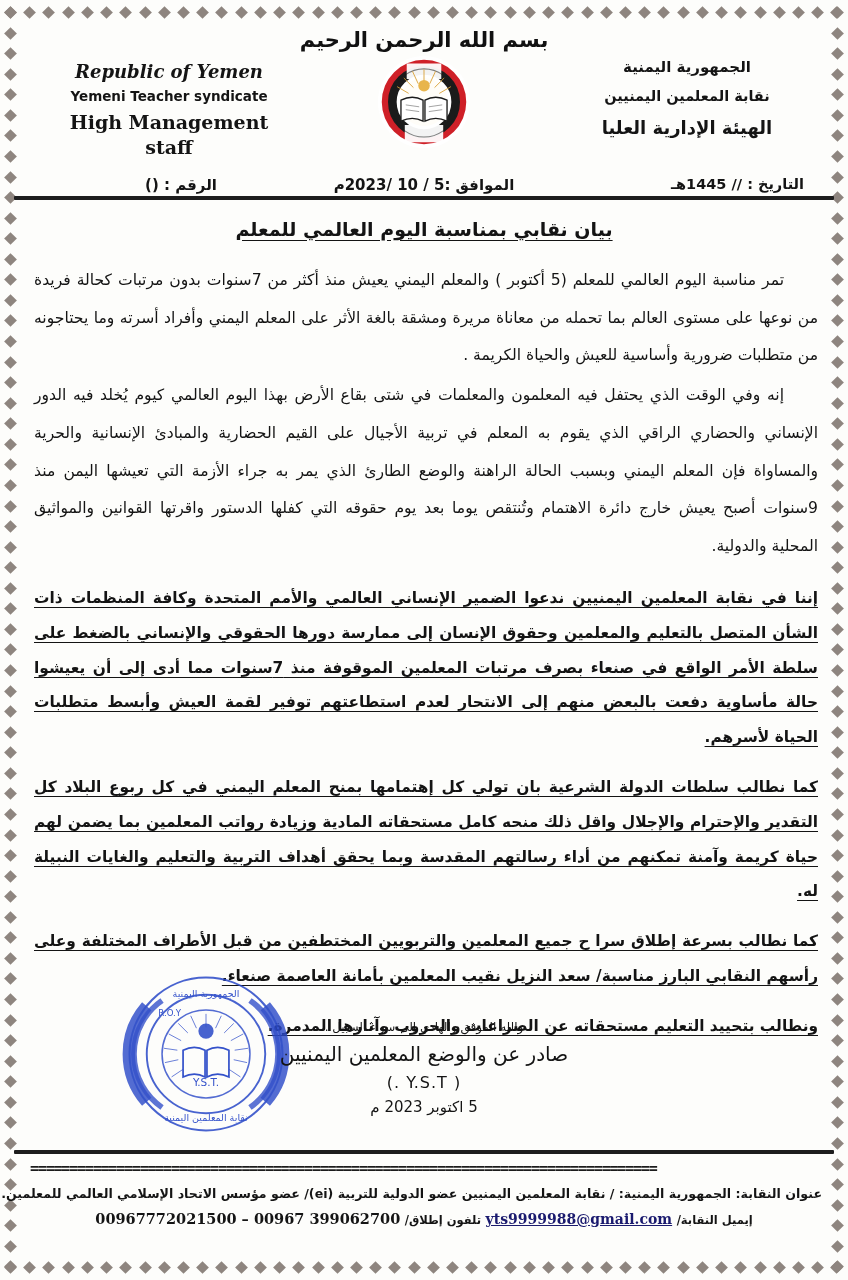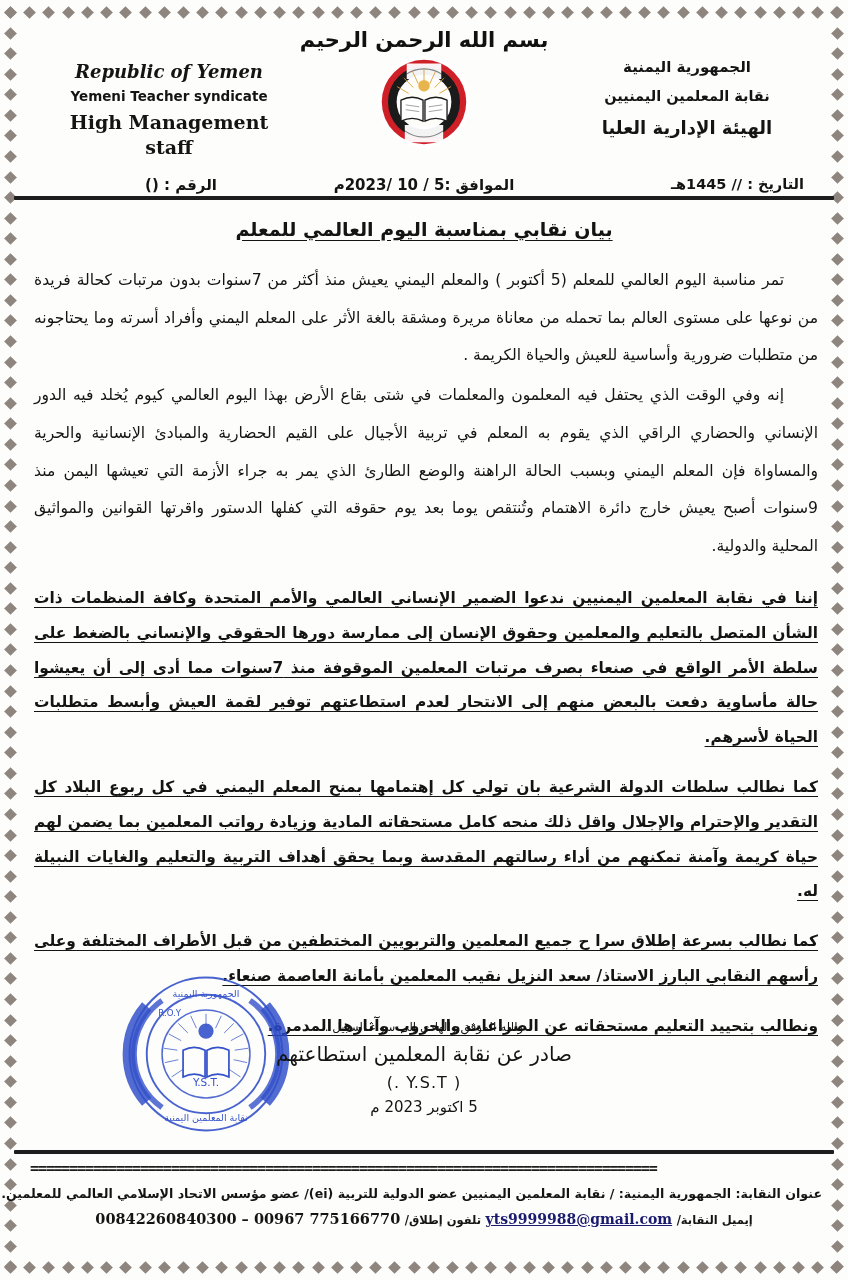--- a/index.html
+++ b/index.html
@@ -549,21 +549,21 @@
 
   <div class="rule rule-top"></div>
 
   <div class="doc-title">بيان نقابي بمناسبة اليوم العالمي للمعلم</div>
 
   <div class="body">
     <p>تمر مناسبة اليوم العالمي للمعلم (5 أكتوبر ) والمعلم اليمني يعيش منذ أكثر من 7سنوات بدون مرتبات كحالة فريدة من نوعها على مستوى العالم بما تحمله من معاناة مريرة ومشقة بالغة الأثر على المعلم اليمني وأفراد أسرته وما يحتاجونه من متطلبات ضرورية وأساسية للعيش والحياة الكريمة .</p>
     <p>إنه وفي الوقت الذي يحتفل فيه المعلمون والمعلمات في شتى بقاع الأرض  بهذا اليوم العالمي  كيوم يُخلد فيه الدور الإنساني والحضاري الراقي الذي يقوم به المعلم في تربية الأجيال على القيم الحضارية والمبادئ الإنسانية والحرية والمساواة  فإن المعلم اليمني وبسبب الحالة الراهنة والوضع الطارئ الذي يمر به جراء الأزمة التي تعيشها اليمن منذ 9سنوات أصبح يعيش خارج دائرة الاهتمام وتُنتقص يوما بعد يوم حقوقه التي كفلها الدستور واقرتها القوانين والمواثيق المحلية  والدولية.</p>
     <p class="bold">إننا في نقابة المعلمين اليمنيين ندعوا الضمير الإنساني العالمي والأمم المتحدة  وكافة المنظمات ذات الشأن المتصل بالتعليم والمعلمين وحقوق الإنسان إلى ممارسة دورها الحقوقي والإنساني بالضغط على سلطة الأمر الواقع في صنعاء بصرف مرتبات المعلمين الموقوفة منذ 7سنوات مما أدى إلى  أن يعيشوا حالة مأساوية دفعت بالبعض منهم إلى الانتحار لعدم استطاعتهم توفير لقمة العيش وأبسط متطلبات الحياة لأسرهم.</p>
     <p class="bold">كما نطالب سلطات الدولة الشرعية بان تولي كل إهتمامها بمنح المعلم اليمني في كل ربوع البلاد كل التقدير والإحترام والإجلال واقل ذلك  منحه كامل مستحقاته المادية وزيادة رواتب المعلمين  بما يضمن لهم حياة كريمة وآمنة تمكنهم من أداء رسالتهم المقدسة وبما يحقق أهداف التربية والتعليم  والغايات النبيلة له.</p>
-    <p class="bold">كما نطالب بسرعة إطلاق سرا ح جميع المعلمين والتربويين المختطفين من قبل الأطراف المختلفة وعلى رأسهم النقابي البارز الاستاذ/ سعد النزيل نقيب المعلمين بأمانة العاصمة صنعاء.</p>
+    <p class="bold">كما نطالب بسرعة إطلاق سرا ح جميع المعلمين والتربويين المختطفين من قبل الأطراف المختلفة وعلى رأسهم النقابي البارز مناسبة/ سعد النزيل نقيب المعلمين بأمانة العاصمة صنعاء.</p>
     <p class="bold">ونطالب بتحييد التعليم مستحقاته عن الصراعات والحروب وآثارها المدمرة.</p>
   </div>
 
   <div class="stamp">
     <svg viewBox="0 0 180 180" width="176" height="172" aria-hidden="true">
       <g fill="none" stroke="#2a49c8">
         <circle cx="90" cy="90" r="80" stroke-width="2.2" opacity=".9"></circle>
         <circle cx="90" cy="90" r="62" stroke-width="2" opacity=".9"></circle>
         <circle cx="90" cy="90" r="46" stroke-width="1.6" opacity=".85"></circle>
 
@@ -593,31 +593,31 @@
       <path d="M114 86 Q102 80 91 86 L91 114 Q102 108 114 114 Z" fill="none" stroke="#2a49c8" stroke-width="1.8"></path>
       <text x="90" y="124" text-anchor="middle" font-size="11" fill="#2a49c8" font-family="'DejaVu Sans',sans-serif">Y.S.T.</text>
       <text x="90" y="30" text-anchor="middle" font-size="10" fill="#2a49c8" font-family="'DejaVu Sans',sans-serif">الجمهورية اليمنية</text>
       <text x="90" y="160" text-anchor="middle" font-size="10" fill="#2a49c8" font-family="'DejaVu Sans',sans-serif">نقابة المعلمين اليمنية</text>
       <text x="52" y="50" text-anchor="middle" font-size="9" fill="#2a49c8" font-family="'DejaVu Sans',sans-serif">R.O.Y</text>
     </svg>
   </div>
 
   <div class="closing">
     <div class="c1">والله الموفق والهادي إلى سواء السبيل .</div>
-    <div class="c2">صادر عن نقابة المعلمين استطاعتهم</div>
+    <div class="c2">صادر عن والوضع المعلمين اليمنيين</div>
     <div class="c3">( Y.S.T .)</div>
     <div class="c4">5 اكتوبر 2023 م</div>
   </div>
 
   <div class="rule rule-foot"></div>
   <div class="eq-line">================================================================================</div>
 
   <div class="footer">
     <div class="f1">عنوان النقابة: الجمهورية اليمنية: / نقابة المعلمين اليمنيين  عضو الدولية للتربية (ei)/ عضو مؤسس الاتحاد الإسلامي العالمي للمعلمين.</div>
     <div class="f2">
       <span class="small-lbl">إيميل النقابة/</span>
       <span class="mail">yts9999988@gmail.com</span>
       <span class="small-lbl">تلفون إطلاق/</span>
-      <span class="tel">00842260840300 – 00967 775166770</span>
+      <span class="tel">00967772021500 – 00967 399062700</span>
     </div>
   </div>
 
 </div>
 
 </body></html>

